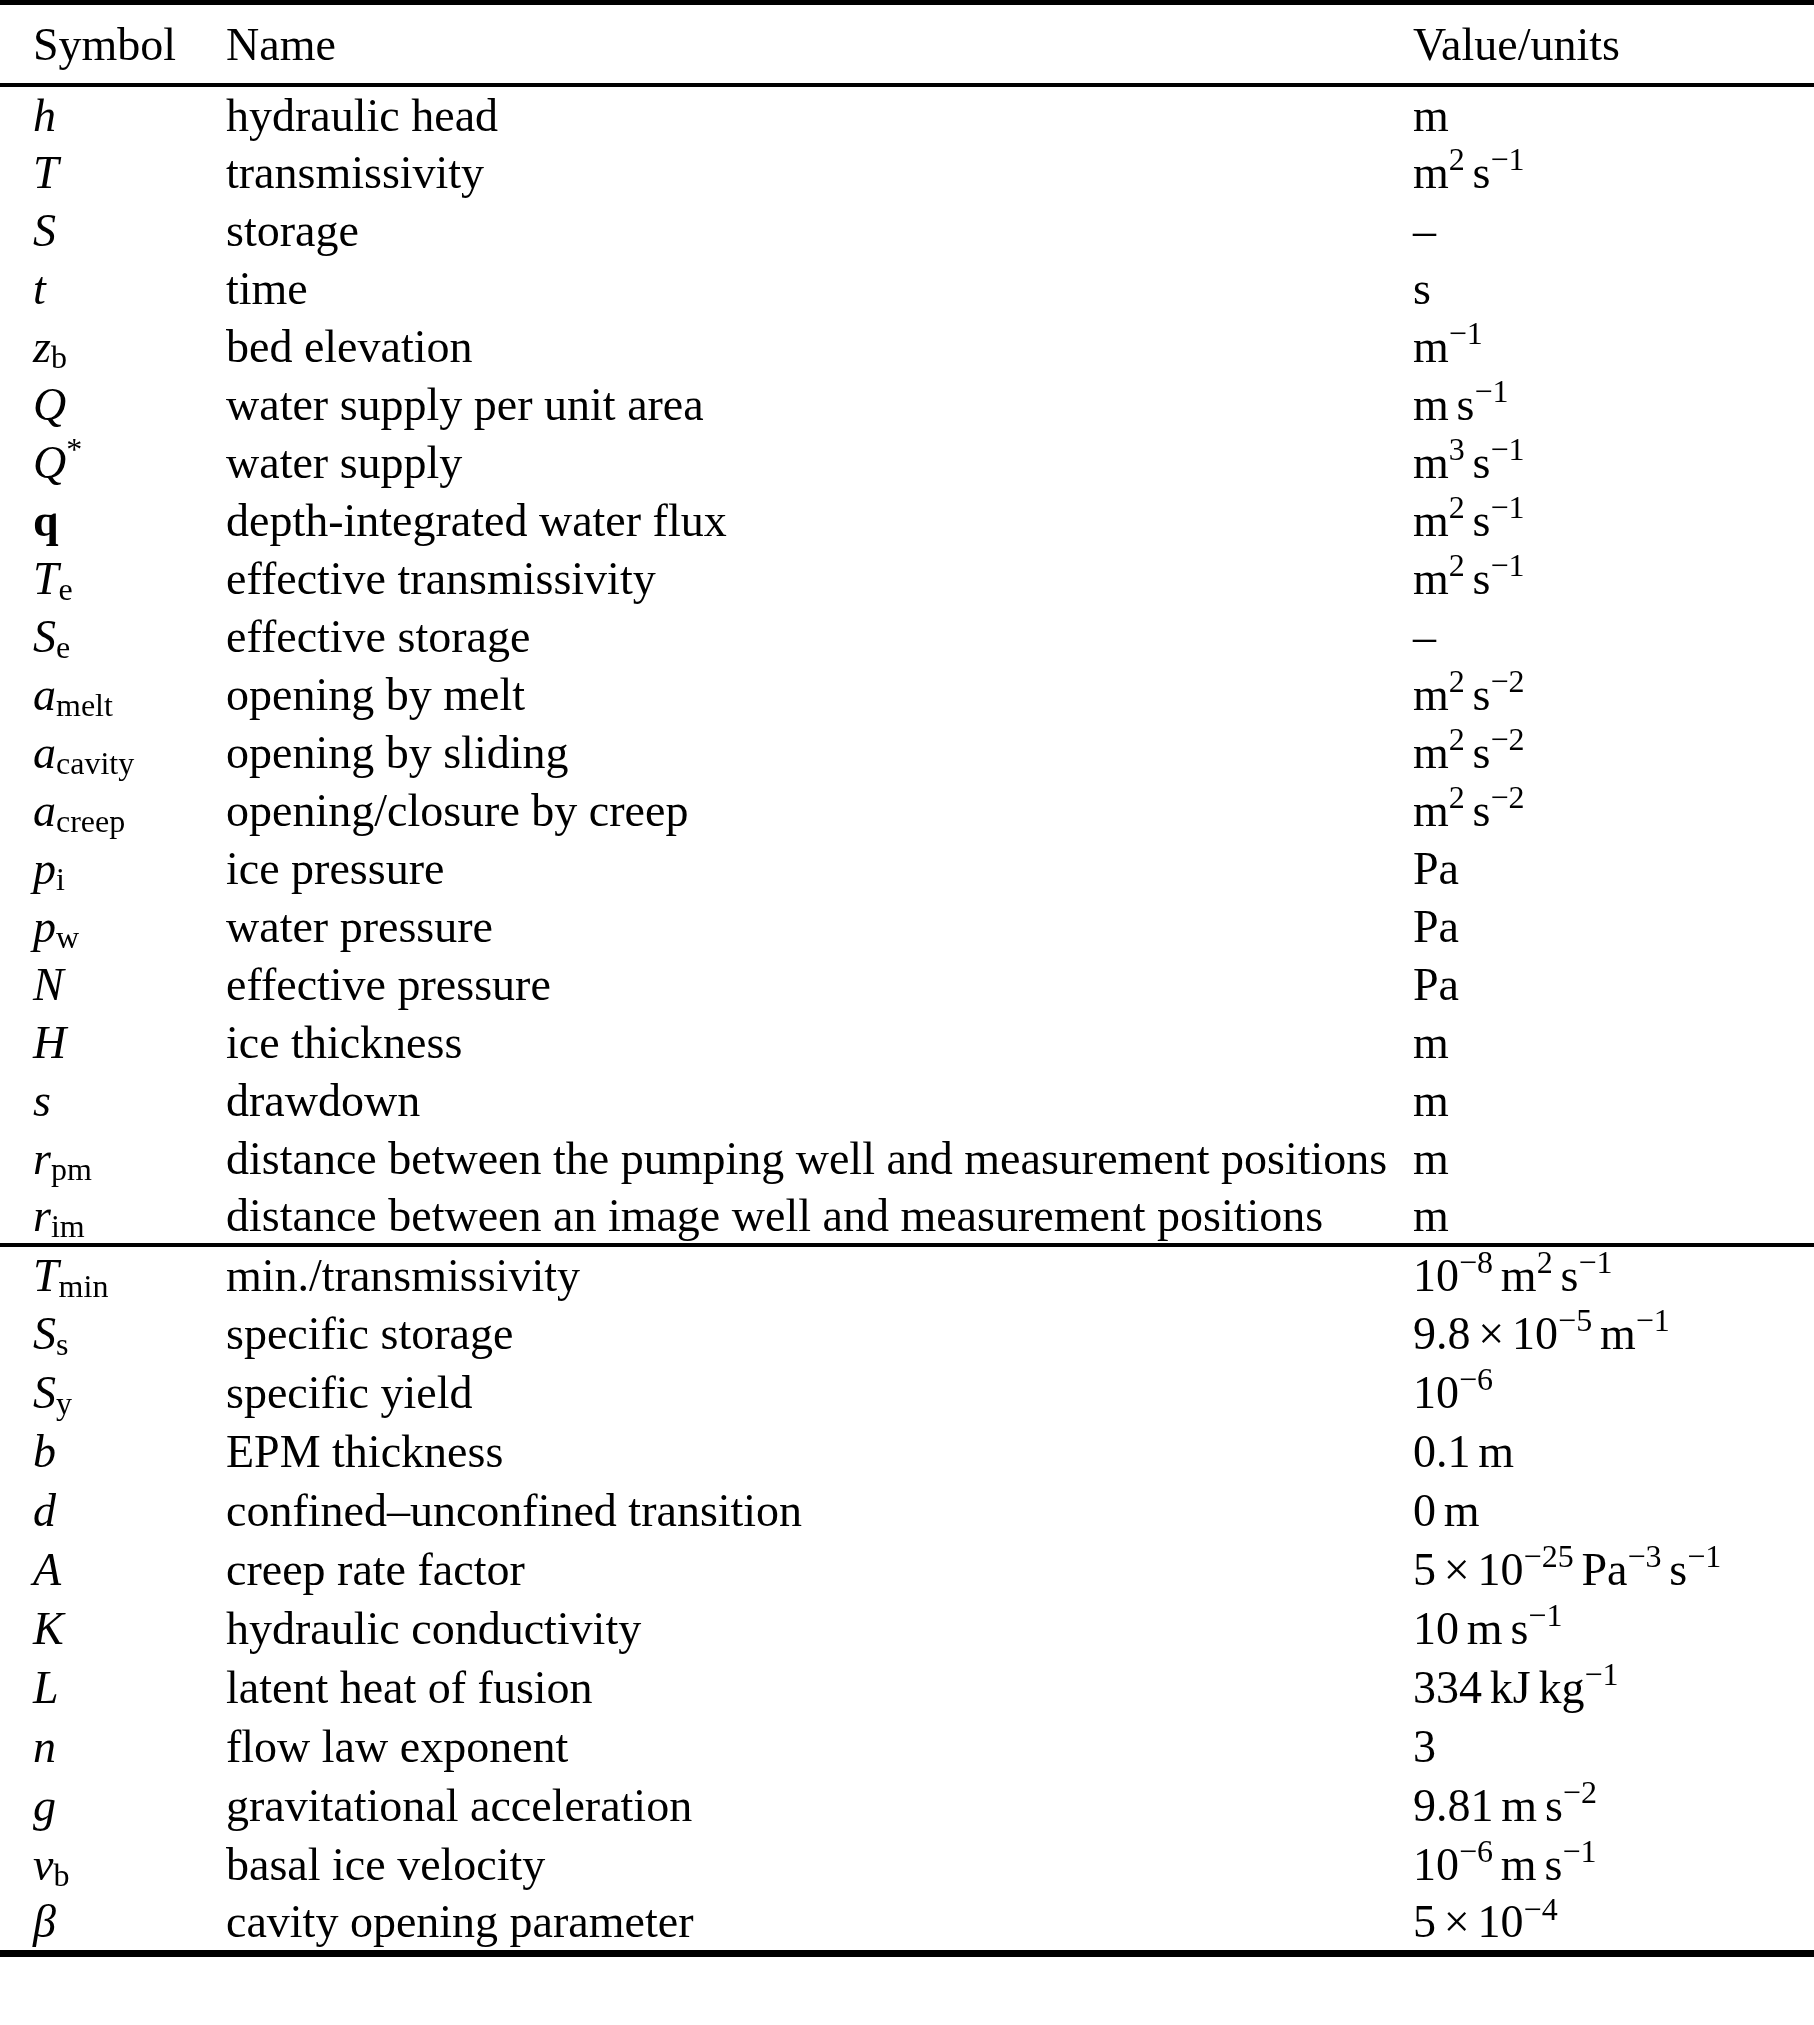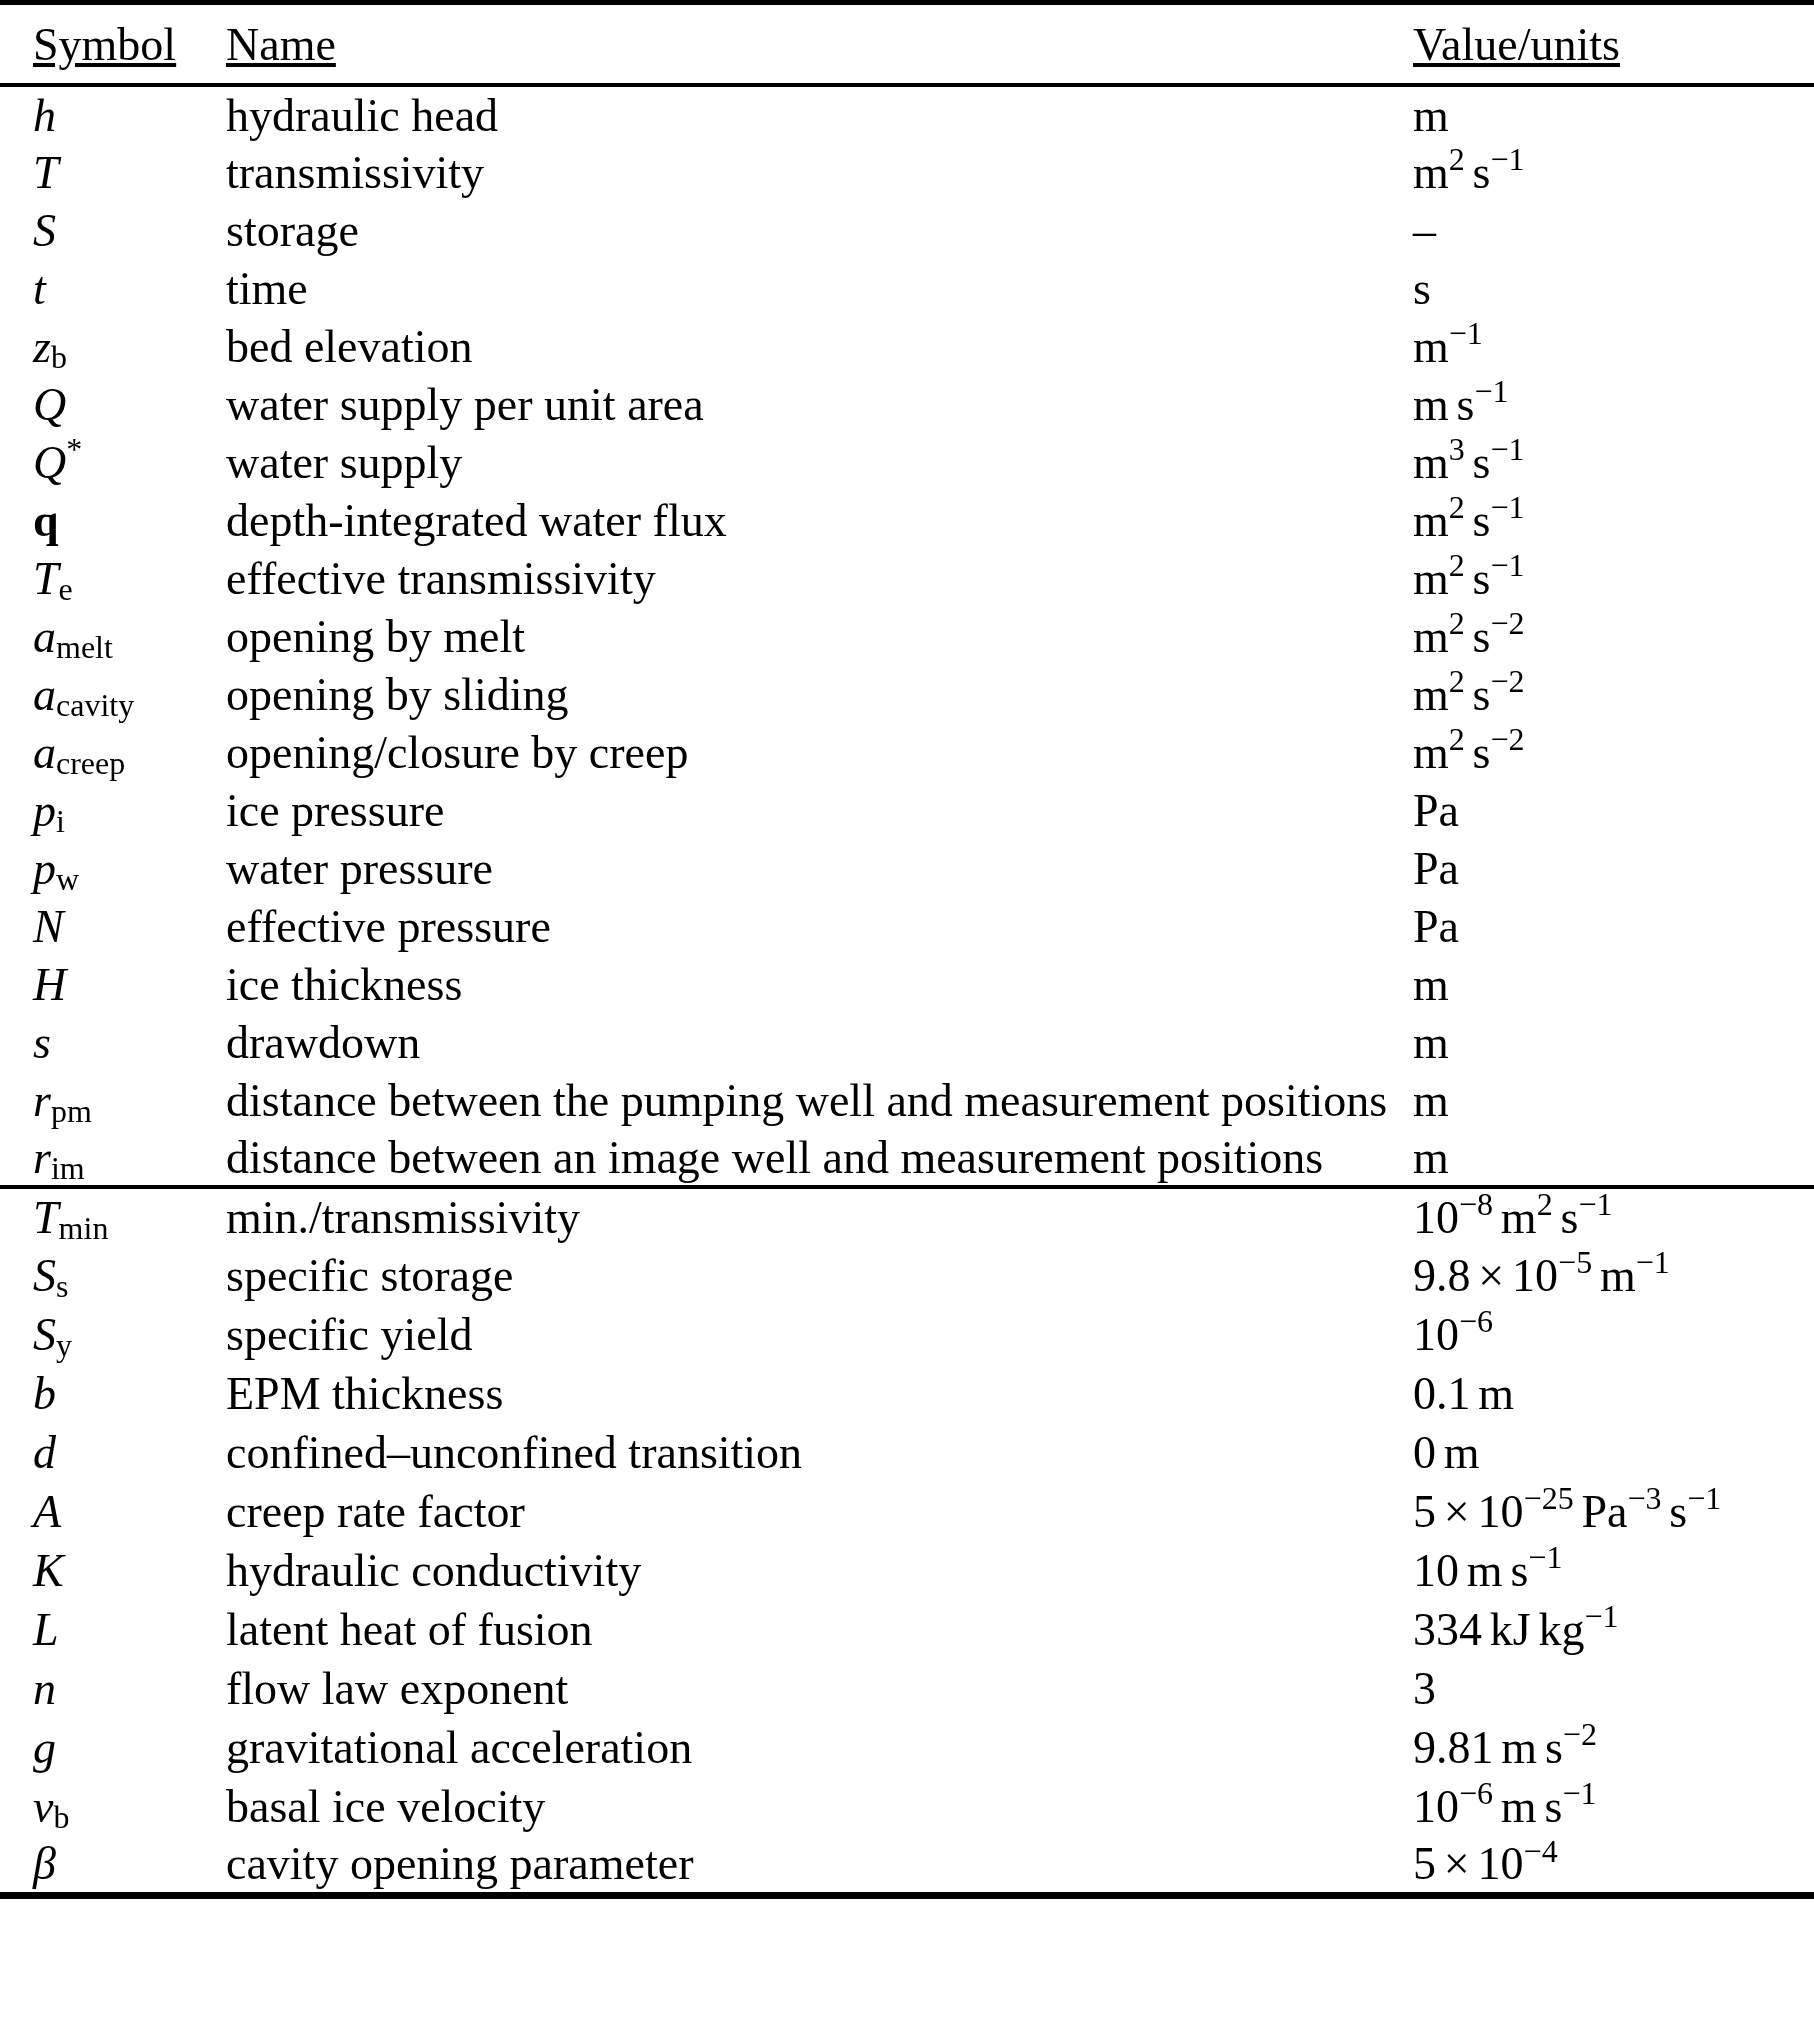--- a/index.html
+++ b/index.html
@@ -29,21 +29,20 @@
   col.c-val  { width: 401px; }
 
   thead th {
     font-weight: normal;
     text-align: left;
     vertical-align: middle;
     height: 78px;
     border-bottom: 4.4px solid #000000;
     padding: 0;
     white-space: nowrap;
-    text-decoration: underline;
   }
   th.sym-col, td.sym-col { padding-left: 33px; }
 
   tbody td {
     vertical-align: middle;
     padding: 0;
     white-space: nowrap;
   }
   tbody.section-1 tr { height: 58px; }
   tbody.section-2 tr { height: 59px; }
@@ -121,20 +120,25 @@
           <td class="sym-col"><span class="sym vec">q</span></td>
           <td class="name-cell">depth-integrated water flux</td>
           <td class="value-cell">m<sup>2</sup> s<sup>−1</sup></td>
         </tr>
         <tr>
           <td class="sym-col"><span class="sym">T<sub>e</sub></span></td>
           <td class="name-cell">effective transmissivity</td>
           <td class="value-cell">m<sup>2</sup> s<sup>−1</sup></td>
         </tr>
         <tr>
+          <td class="sym-col"><span class="sym">S<sub>e</sub></span></td>
+          <td class="name-cell">effective storage</td>
+          <td class="value-cell">–</td>
+        </tr>
+        <tr>
           <td class="sym-col"><span class="sym">a<sub>melt</sub></span></td>
           <td class="name-cell">opening by melt</td>
           <td class="value-cell">m<sup>2</sup> s<sup>−2</sup></td>
         </tr>
         <tr>
           <td class="sym-col"><span class="sym">a<sub>cavity</sub></span></td>
           <td class="name-cell">opening by sliding</td>
           <td class="value-cell">m<sup>2</sup> s<sup>−2</sup></td>
         </tr>
         <tr>

